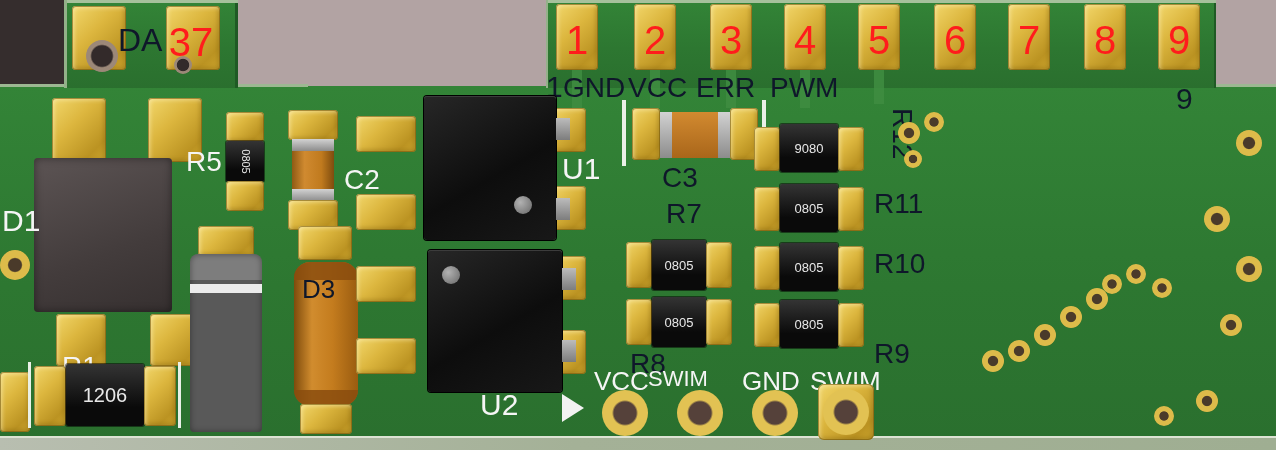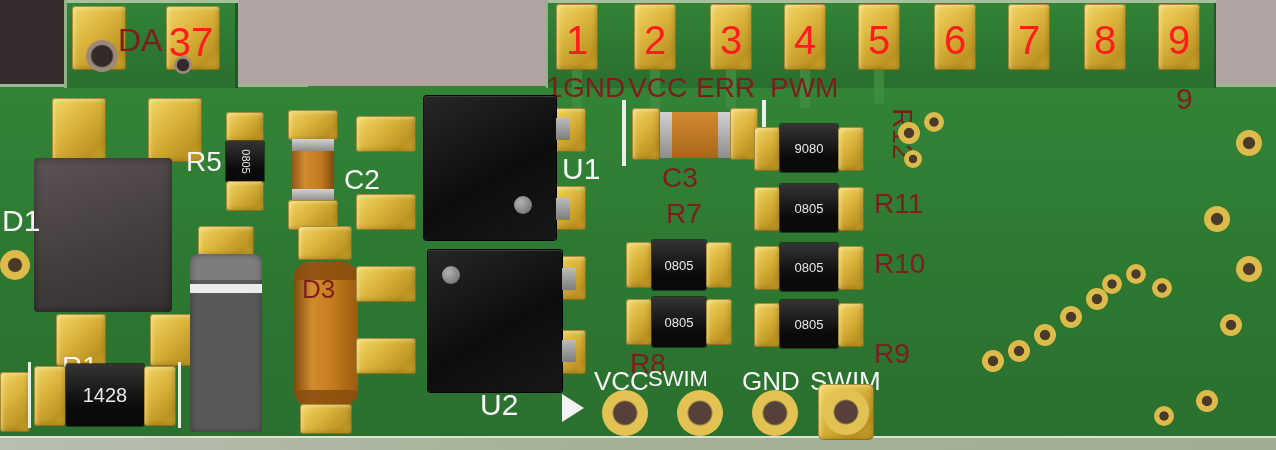--- a/index.html
+++ b/index.html
@@ -43,21 +43,21 @@
     position:absolute; border-radius:3px;
     background:linear-gradient(150deg,#272727,#0d0d0d 55%,#181818);
     box-shadow:0 0 0 1px #000, inset 0 1px 0 #3c3c3c;
   }
   .pin-stub { position:absolute; background:linear-gradient(180deg,#bcbcbc,#7d7d7d); }
   .dot { position:absolute; border-radius:50%; background:radial-gradient(circle at 35% 35%,#b2b2b2,#666); }
   .silk { position:absolute; background:#eaf0e7; }
   .trace { position:absolute; background:#3f8d41; opacity:.85; }
   .lbl { position:absolute; line-height:1; white-space:nowrap; }
   .red { color:#ff1c1c; font-size:40px; text-align:center; }
-  .blk { color:#7f1d1d; font-size:28px; }
+  .blk { color:#0f172a; font-size:28px; }
   .wht { color:#f5f5f5; font-size:28px; }
   .tri-right {
     position:absolute; width:0; height:0;
     border-top:14px solid transparent; border-bottom:14px solid transparent;
     border-left:22px solid #f2f2f2;
   }
   .bottom-edge {
     position:absolute;
     background:linear-gradient(90deg,#b8beb0,#a4b197 45%,#9fae92);
     border-top:2px solid #dde3d4;
@@ -126,21 +126,21 @@
   <div class="pad" style="left:56px;top:314px;width:50px;height:52px;"></div>
   <div class="pad" style="left:150px;top:314px;width:50px;height:52px;"></div>
   <div class="via" style="left:0;top:250px;width:30px;height:30px;"></div>
   <div class="pad" style="left:0;top:372px;width:30px;height:60px;"></div>
 
   <div class="lbl wht" style="left:62px;top:328px;margin-top:25px;">R1</div>
   <div class="silk" style="left:28px;top:362px;width:3px;height:66px;"></div>
   <div class="silk" style="left:178px;top:362px;width:3px;height:66px;"></div>
   <div class="pad" style="left:34px;top:366px;width:32px;height:60px;"></div>
   <div class="chip-black" style="left:66px;top:364px;width:78px;height:62px;">
-    <span class="lbl" style="position:static;font-size:20px;">1428</span>
+    <span class="lbl" style="position:static;font-size:20px;">1206</span>
   </div>
   <div class="pad" style="left:144px;top:366px;width:32px;height:60px;"></div>
 
   <div class="pad" style="left:226px;top:112px;width:38px;height:30px;"></div>
   <div class="chip-black" style="left:226px;top:141px;width:38px;height:41px;">
     <span class="lbl" style="position:static;font-size:11px;transform:rotate(90deg);">0805</span>
   </div>
   <div class="pad" style="left:226px;top:181px;width:38px;height:30px;"></div>
   <div class="lbl wht" style="left:186px;top:148px;">R5</div>
 

